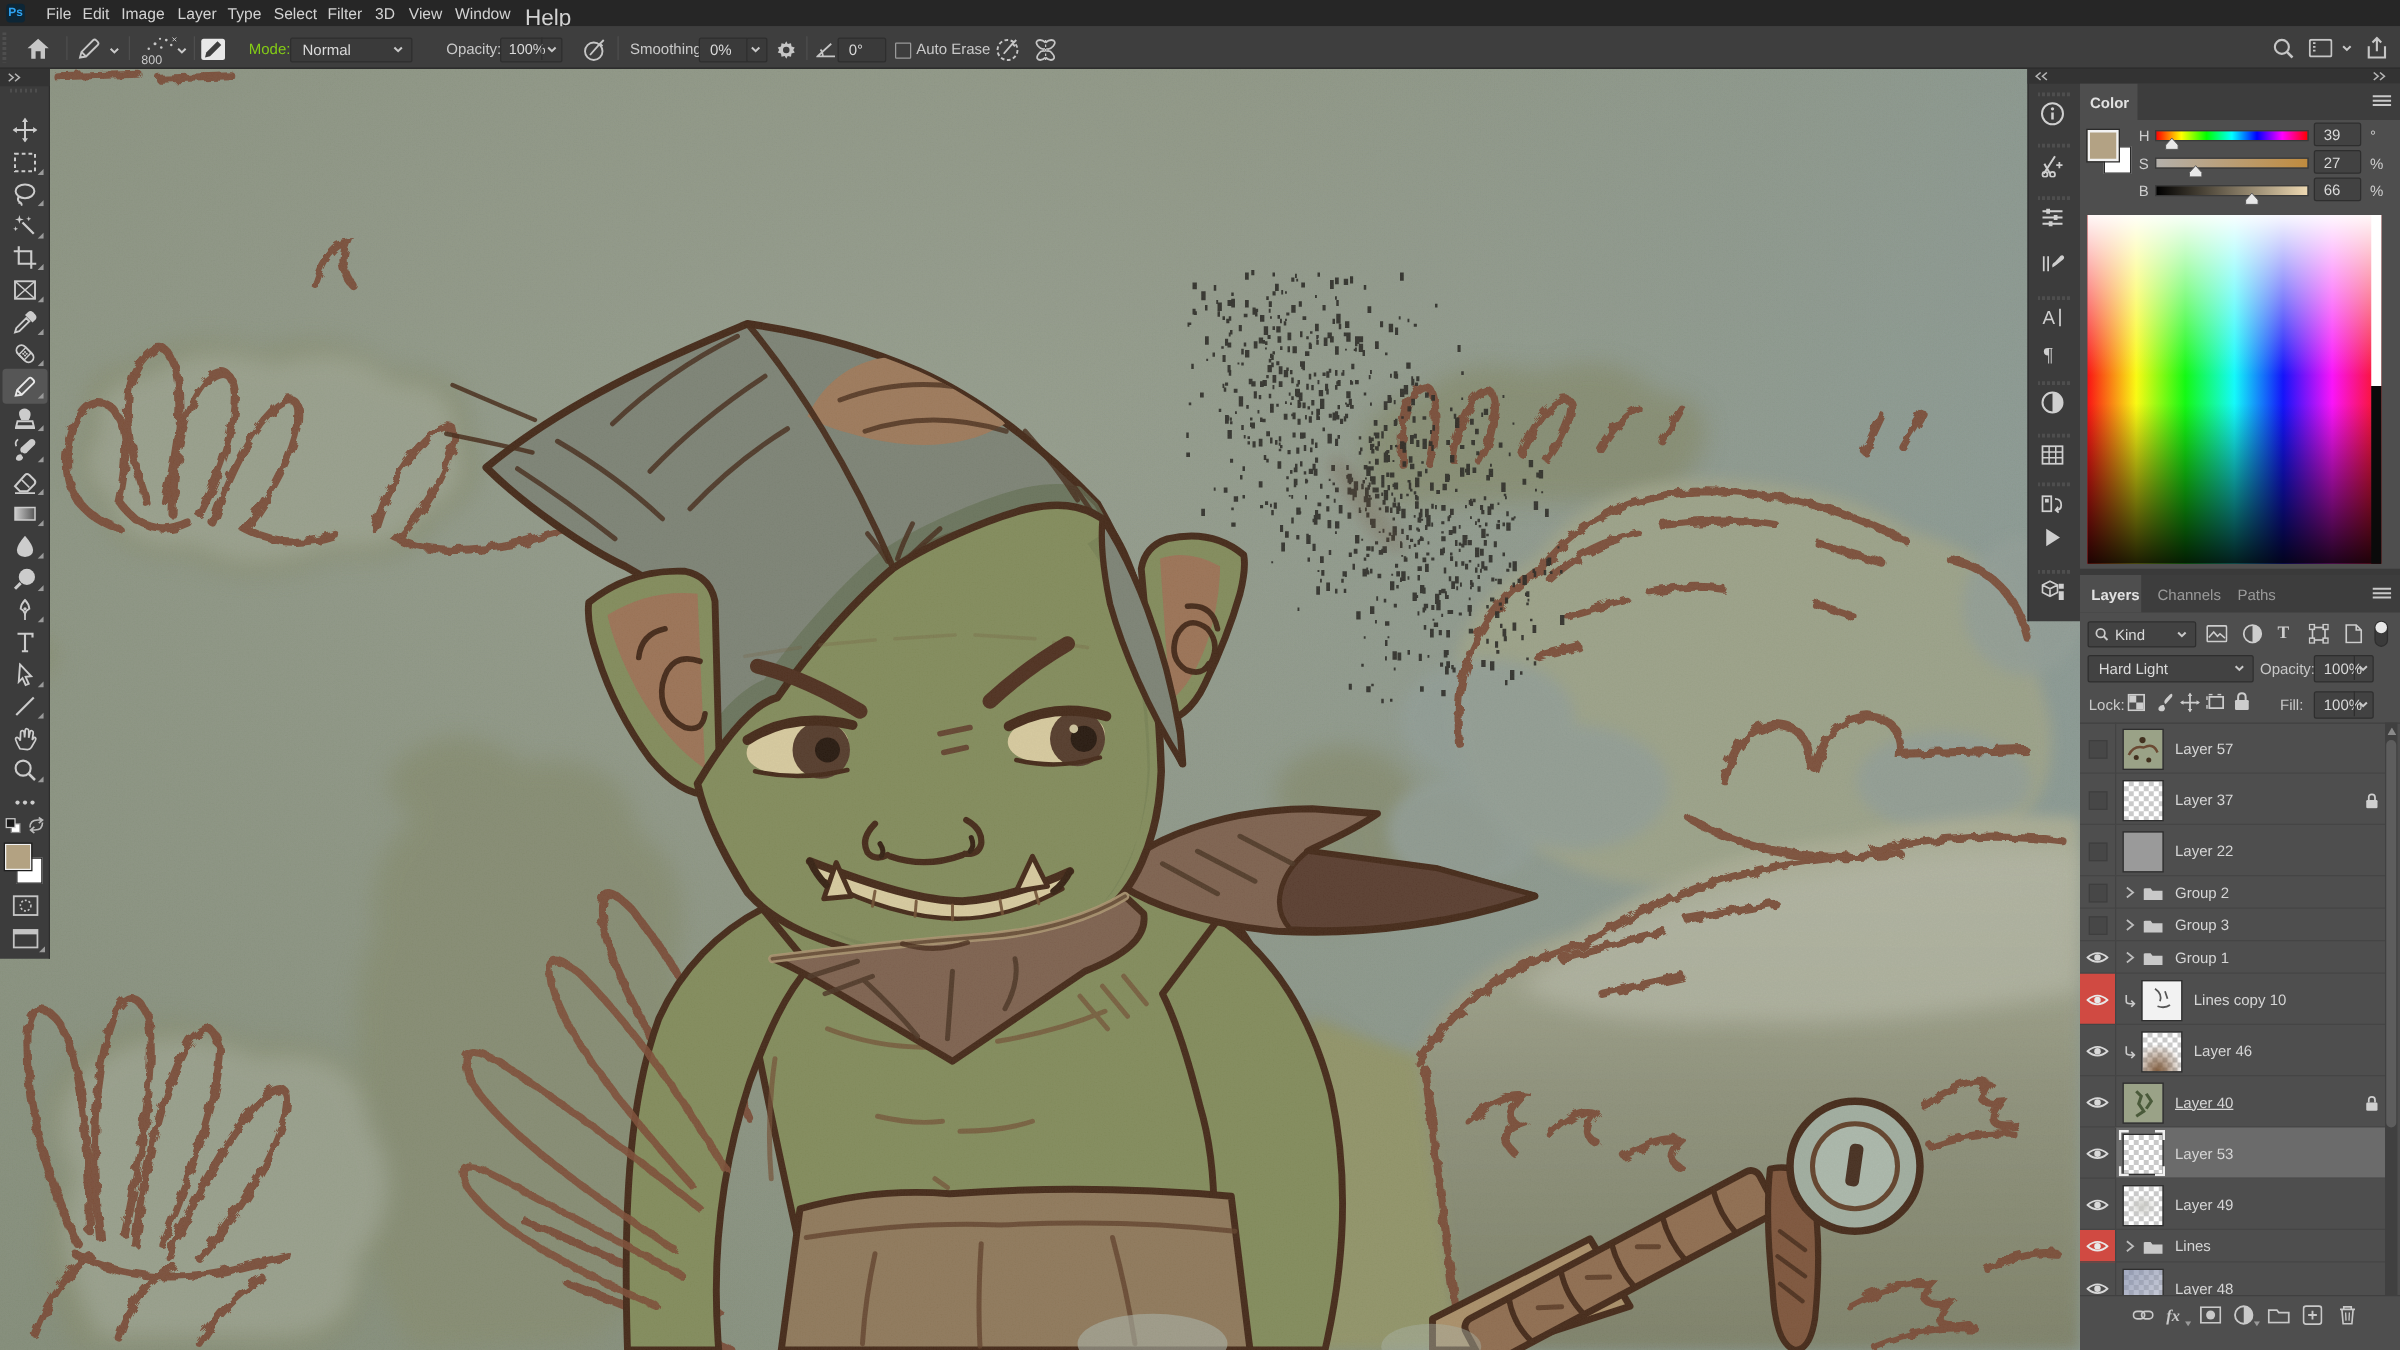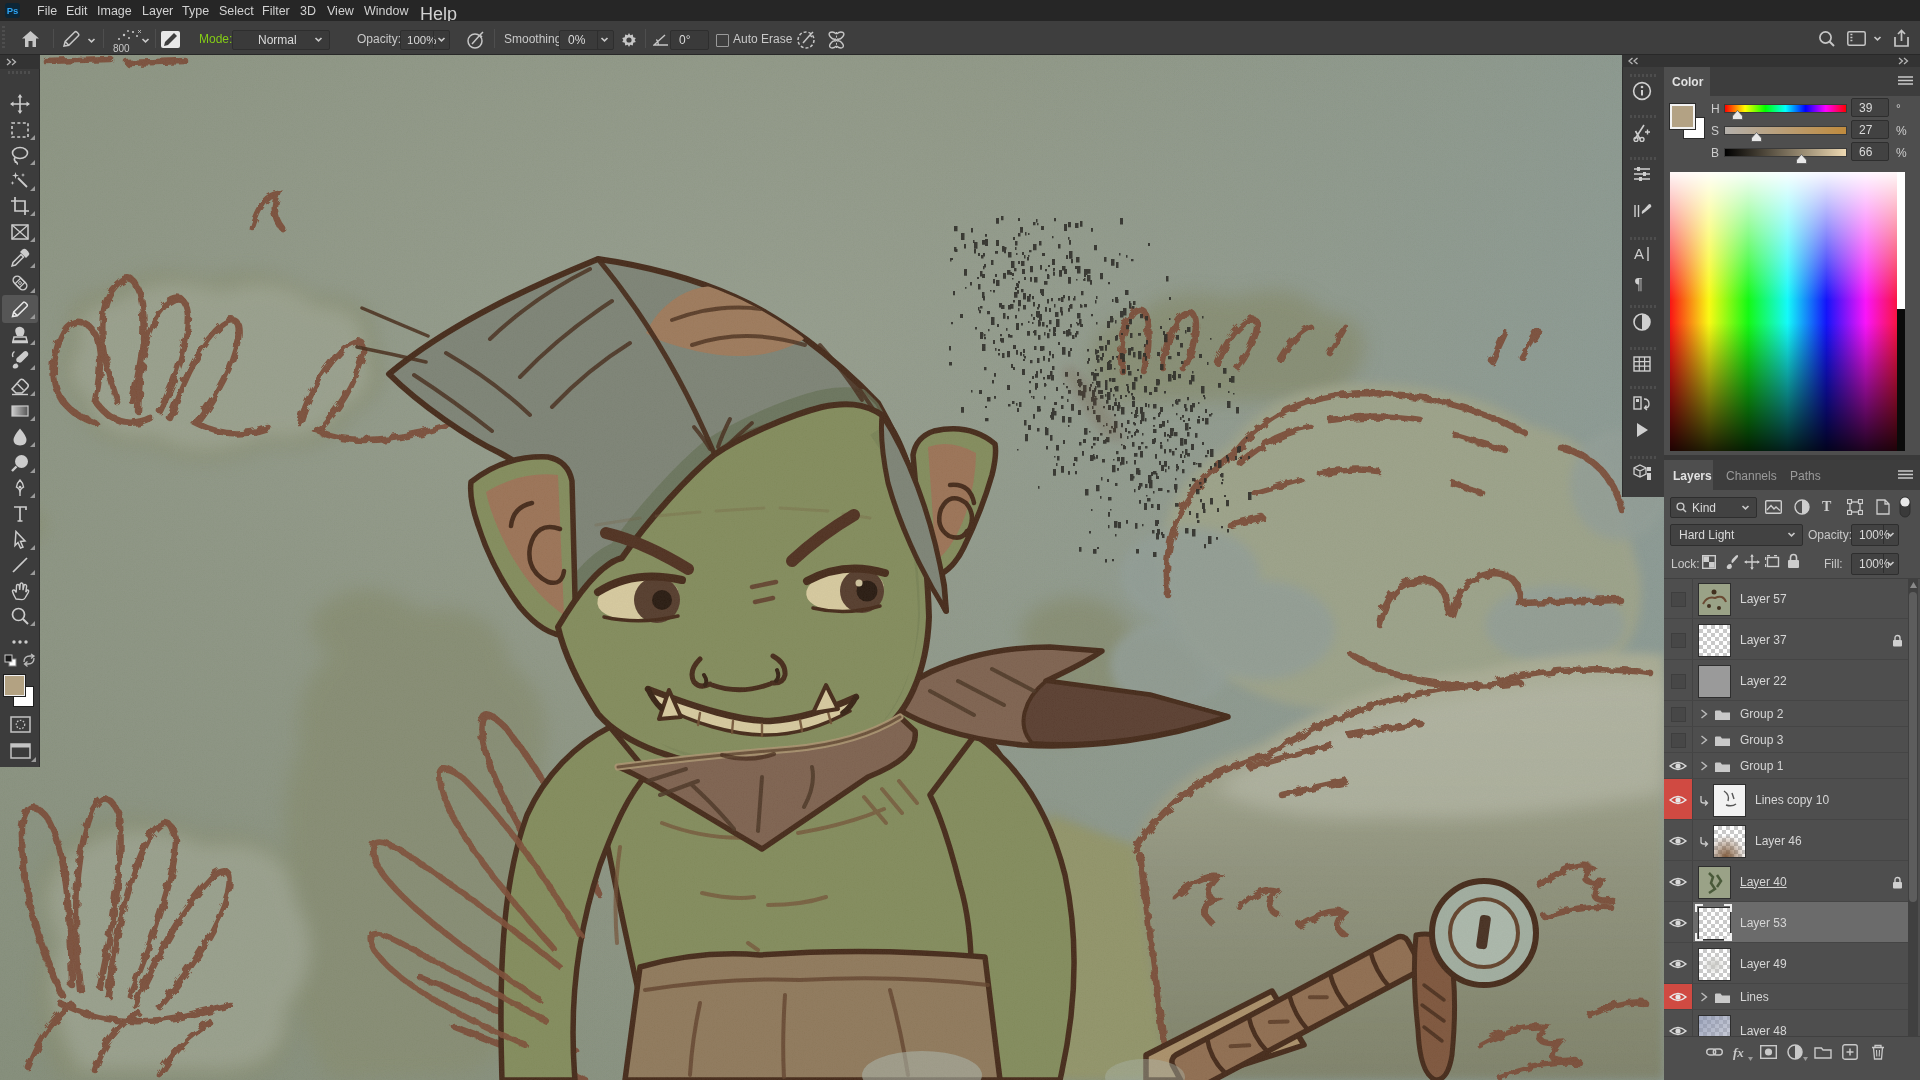--- a/index.html
+++ b/index.html
@@ -269,21 +269,21 @@
 <svg class="abs" style="left:140.5px;top:35.5px" width="9" height="9">
     <path d="M1.5 2.97 L4.5 5.94 L7.5 2.97" stroke="#c9c9c9" stroke-width="1.6" fill="none"></path>
   </svg>
 <div class="abs" style="left:155px;top:29px;width:1px;height:19px;background:#4e4e4e"></div>
 <svg class="abs" style="left:160px;top:30px" width="21" height="19">
     <rect x="1" y="1" width="19" height="17" rx="2" fill="#e8e8e8"></rect>
     <path d="M14 3 L17 6 L8 15 L4 16 L5 12 Z" fill="#3e3e3e"></path>
   </svg>
 <div class="abs txt" style="left:199px;top:33px;color:#84cc16">Mode:</div>
 <div class="box abs" style="left:232px;top:30px;width:96px;height:18px">
-    <span style="margin-left:25px">Normal</span>
+    <span style="margin-left:9px">Normal</span>
   </div>
 <svg class="abs" style="left:313.5px;top:34.5px" width="9" height="9">
     <path d="M1.5 2.97 L4.5 5.94 L7.5 2.97" stroke="#c9c9c9" stroke-width="1.6" fill="none"></path>
   </svg>
 <div class="abs txt" style="left:357px;top:33px;color:#c9c9c9">Opacity:</div>
 <div class="box abs" style="left:400px;top:30px;width:48px;height:18px;font-size:11.5px">
     <span style="margin-left:6px">100%</span>
   </div>
 <div class="abs" style="left:433px;top:30px;width:1px;height:18px;background:#2e2e2e"></div>
 <svg class="abs" style="left:436.5px;top:34.5px" width="9" height="9">

